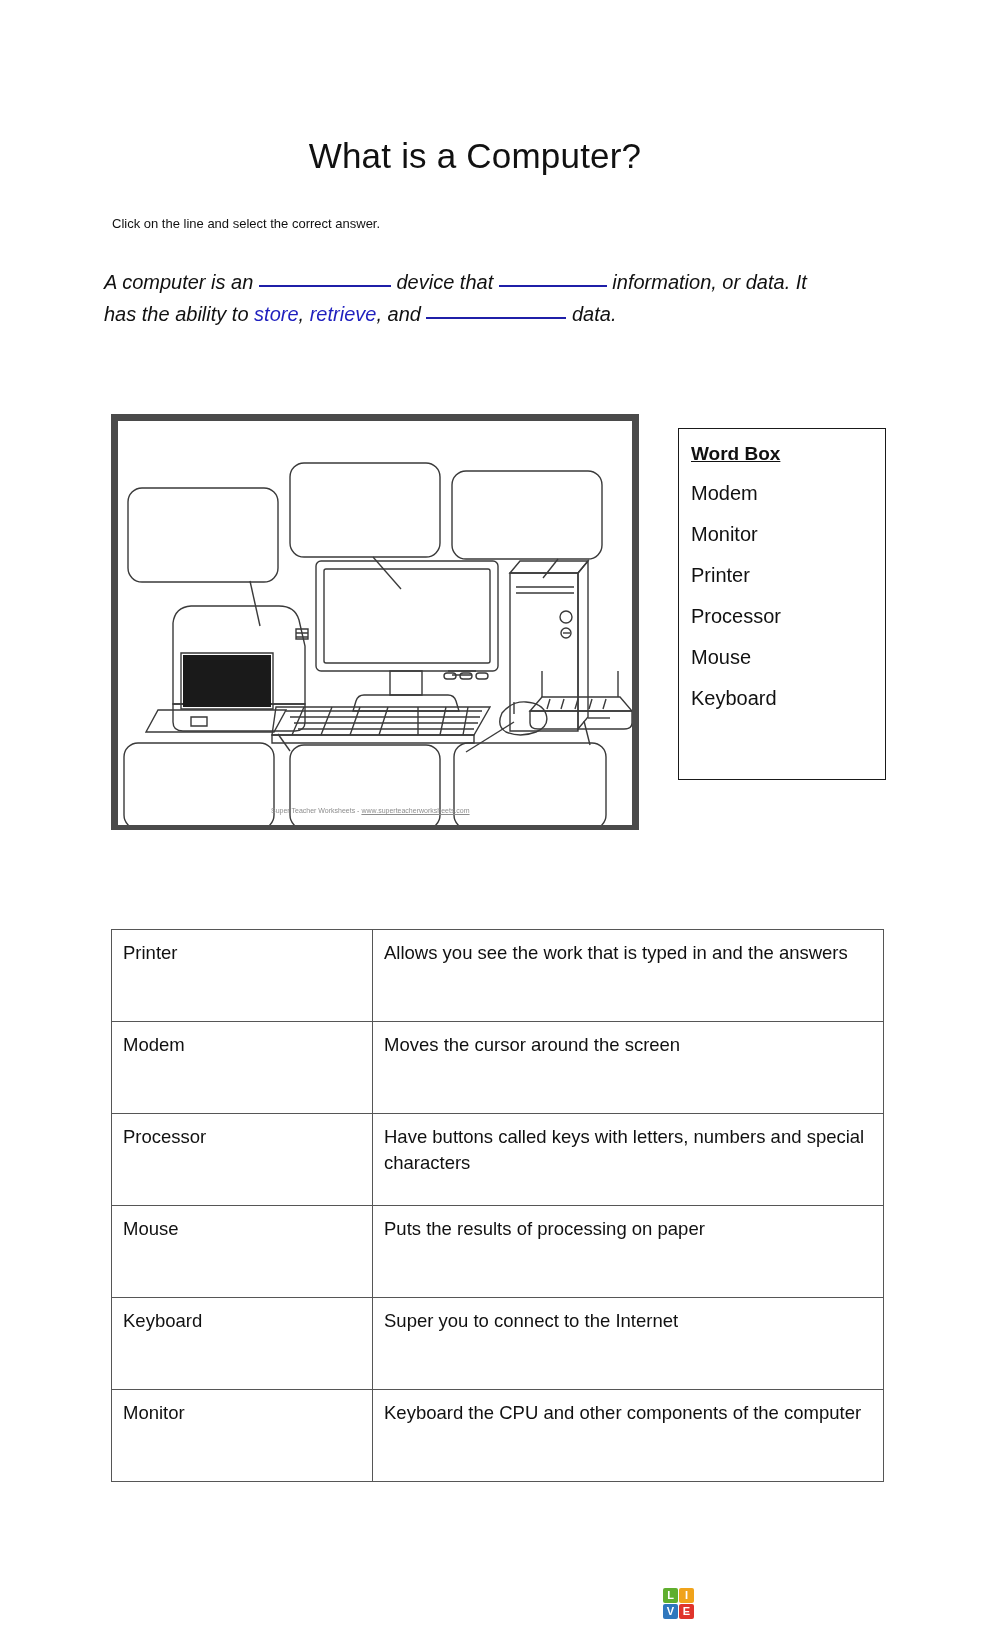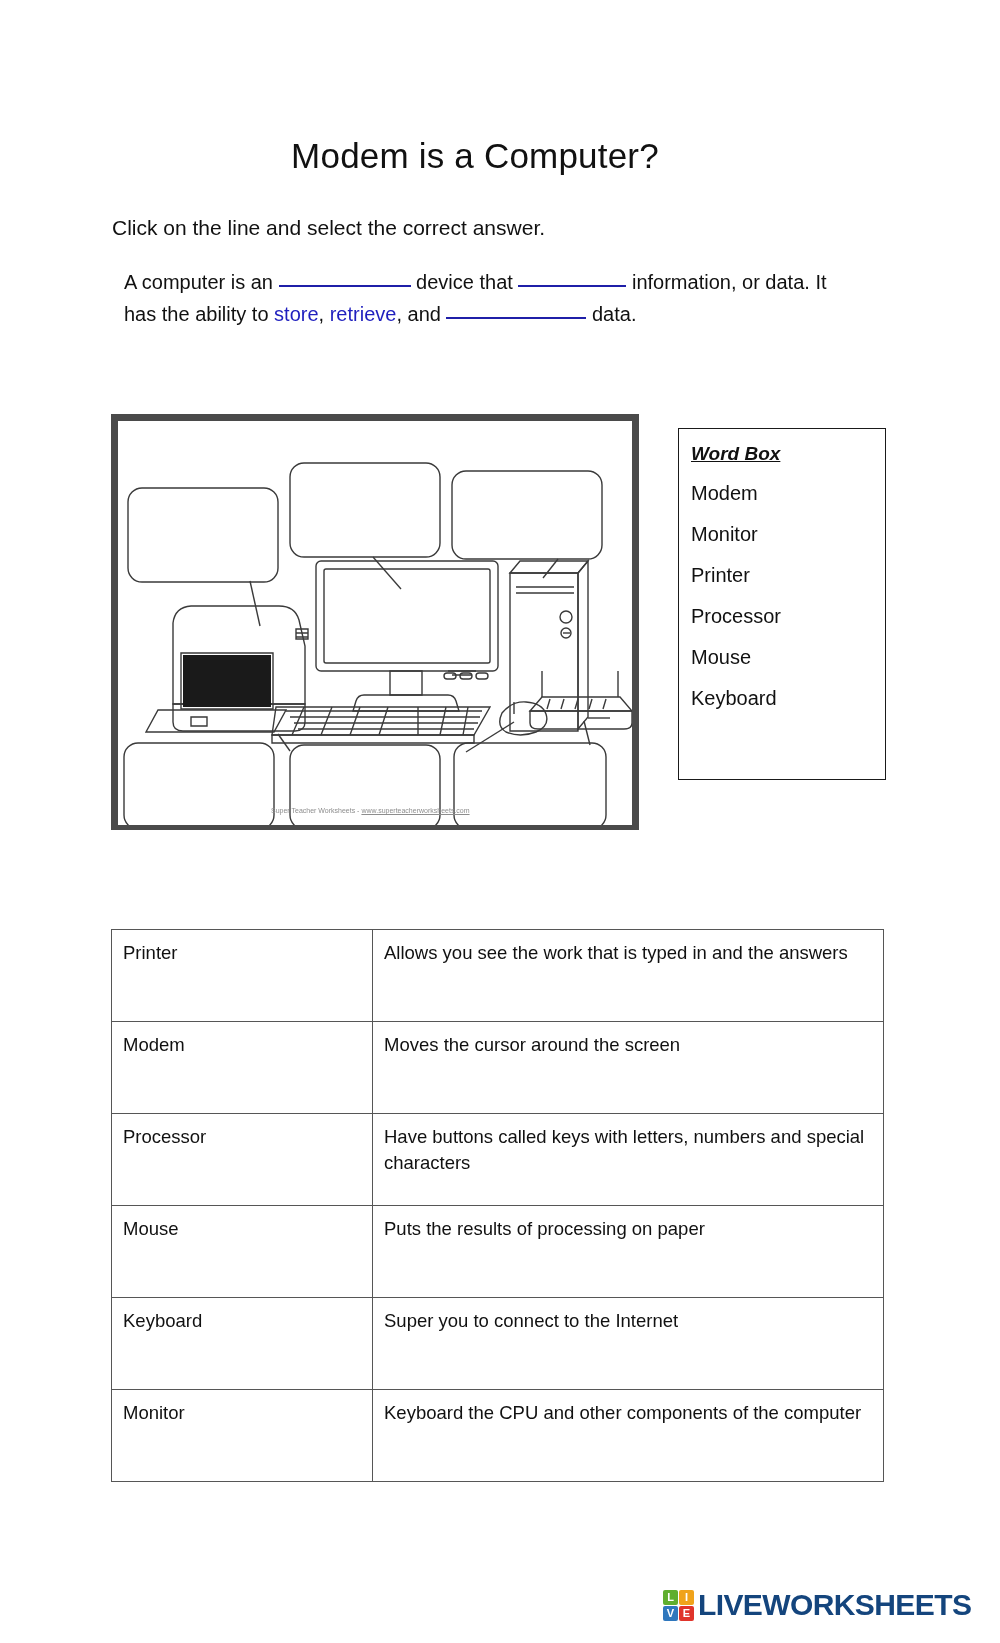--- a/index.html
+++ b/index.html
@@ -54,33 +54,34 @@
     font-weight: 400;
     color: #111;
     letter-spacing: 0.2px;
   }
 
   
   .instr-1 {
     position: absolute;
     left: 112px;
     top: 216px;
-    font-size: 21px;
+    font-size: 13px;
     color: #111;
   }
 
   
   .cloze {
     position: absolute;
-    left: 124px;
+    left: 104px;
     top: 266px;
     width: 730px;
     font-size: 20px;
     line-height: 31px;
     color: #111;
+    font-style: italic;
   }
   .blank {
     display: inline-block;
     border-bottom: 2px solid #1f1fa8;
     vertical-align: 2px;
     height: 19px;
   }
   .blank-a { width: 132px; }
   .blank-b { width: 108px; }
   .blank-c { width: 140px; }
@@ -150,21 +151,20 @@
     border: 1.6px solid #1a1a1a;
     box-sizing: border-box;
     padding: 14px 0 0 12px;
   }
   .wordbox-title {
     font-size: 19px;
     font-weight: bold;
     text-decoration: underline;
     color: #111;
     margin-bottom: 17px;
-    font-style: italic;
   }
   .wordbox-item {
     font-size: 20px;
     color: #111;
     margin-bottom: 18px;
     cursor: grab;
   }
 
   
   .instr-3 {
@@ -236,21 +236,21 @@
     color: #14457d;
     letter-spacing: -0.6px;
   }
 </style>
 </head>
 <body>
 
 <div class="page">
 
 
-  <div class="title">Modem is a Computer?</div>
+  <div class="title">What is a Computer?</div>
 
   <div class="instr-1">Click on the line and select the correct answer.</div>
 
   <div class="cloze">
     <span>A computer is an</span>
     <span class="blank blank-a"></span>
     <span>device that</span>
     <span class="blank blank-b"></span>
     <span>information, or data. It has the ability to</span>
     <span class="linkword">store</span><span>,</span>
@@ -383,16 +383,15 @@
     </tbody>
   </table>
 
   <div class="footer-logo">
     <div class="logo-tiles">
       <div class="logo-tile t-l">L</div>
       <div class="logo-tile t-i">I</div>
       <div class="logo-tile t-v">V</div>
       <div class="logo-tile t-e">E</div>
     </div>
-    <div class="logo-text">LIVEWORKSHEETS</div>
   </div>
 
 </div>
 
 </body></html>

